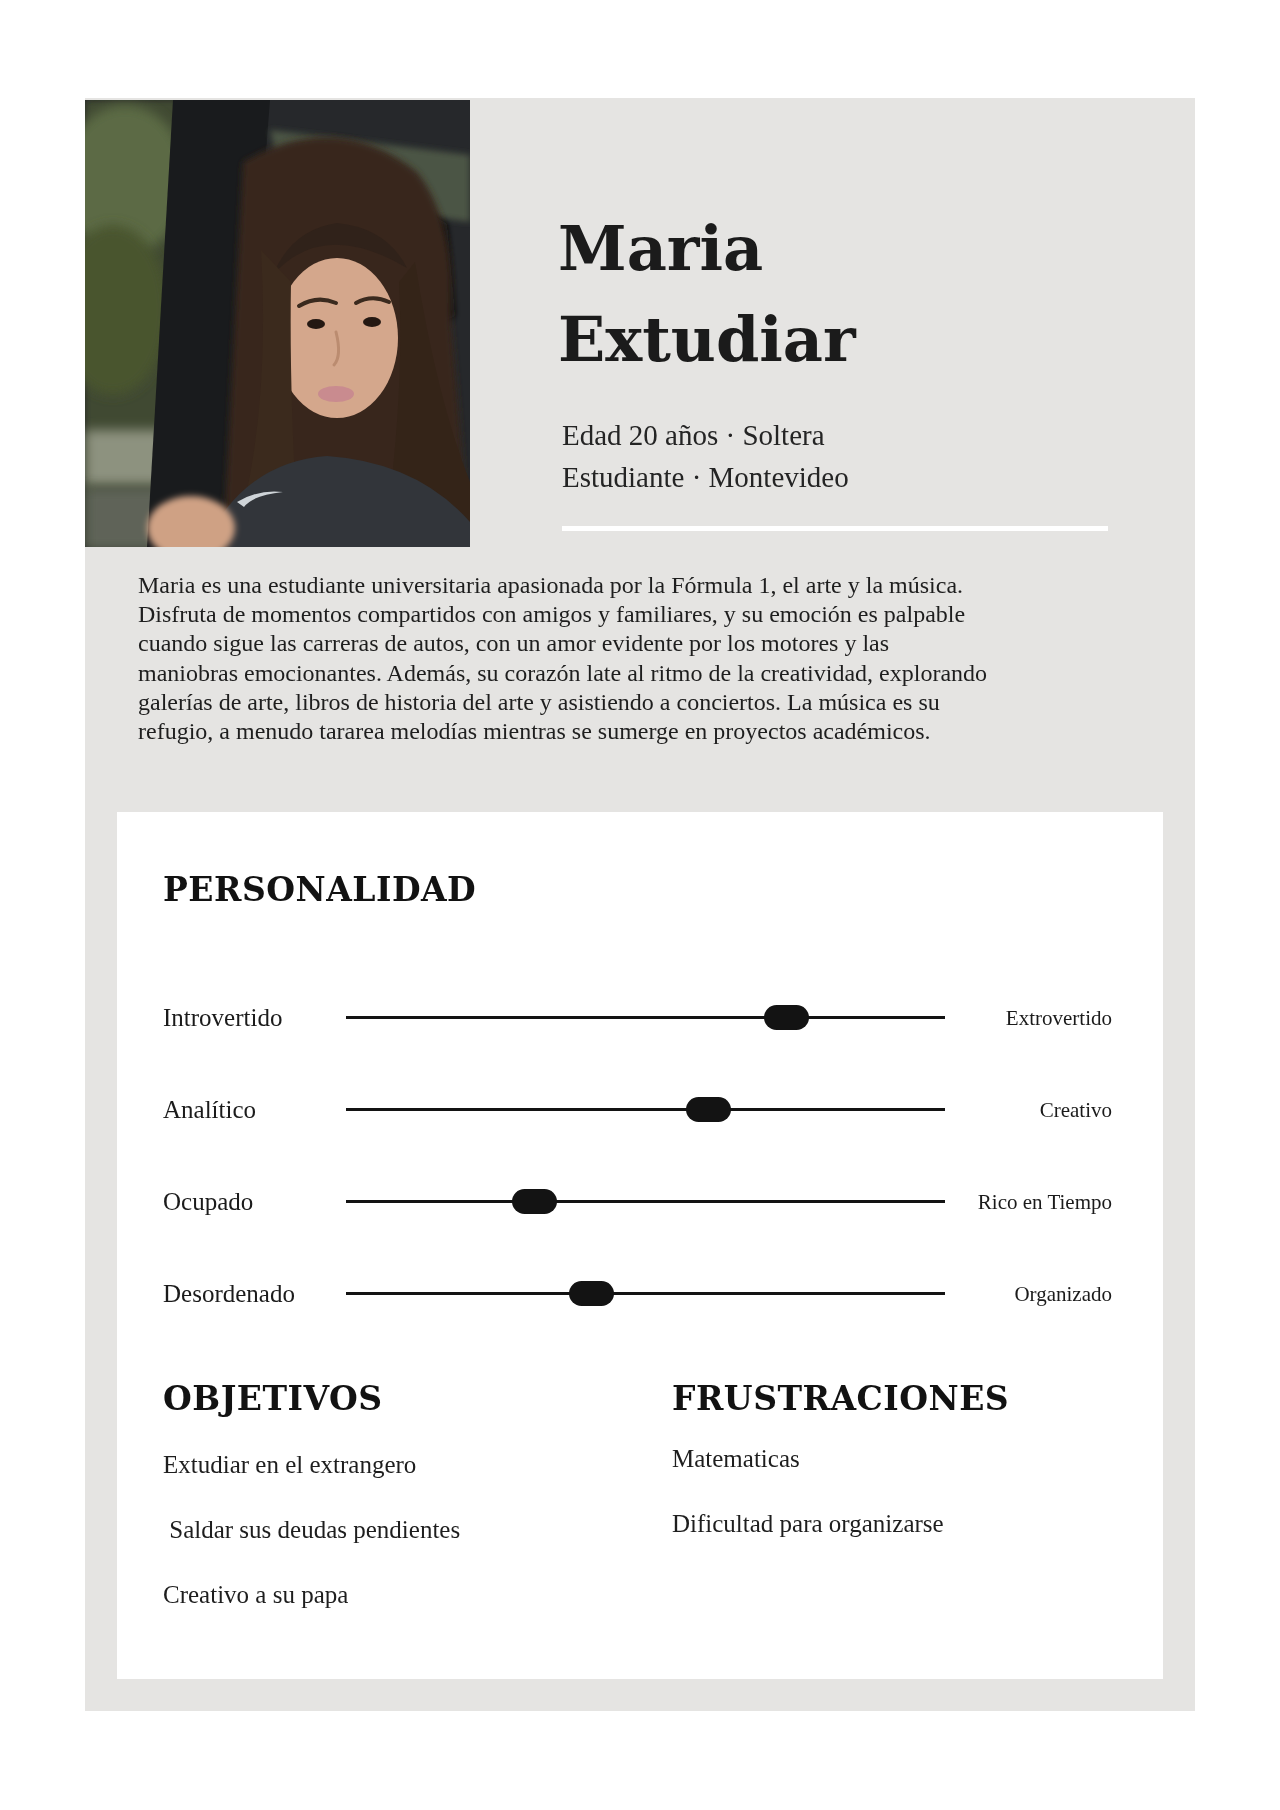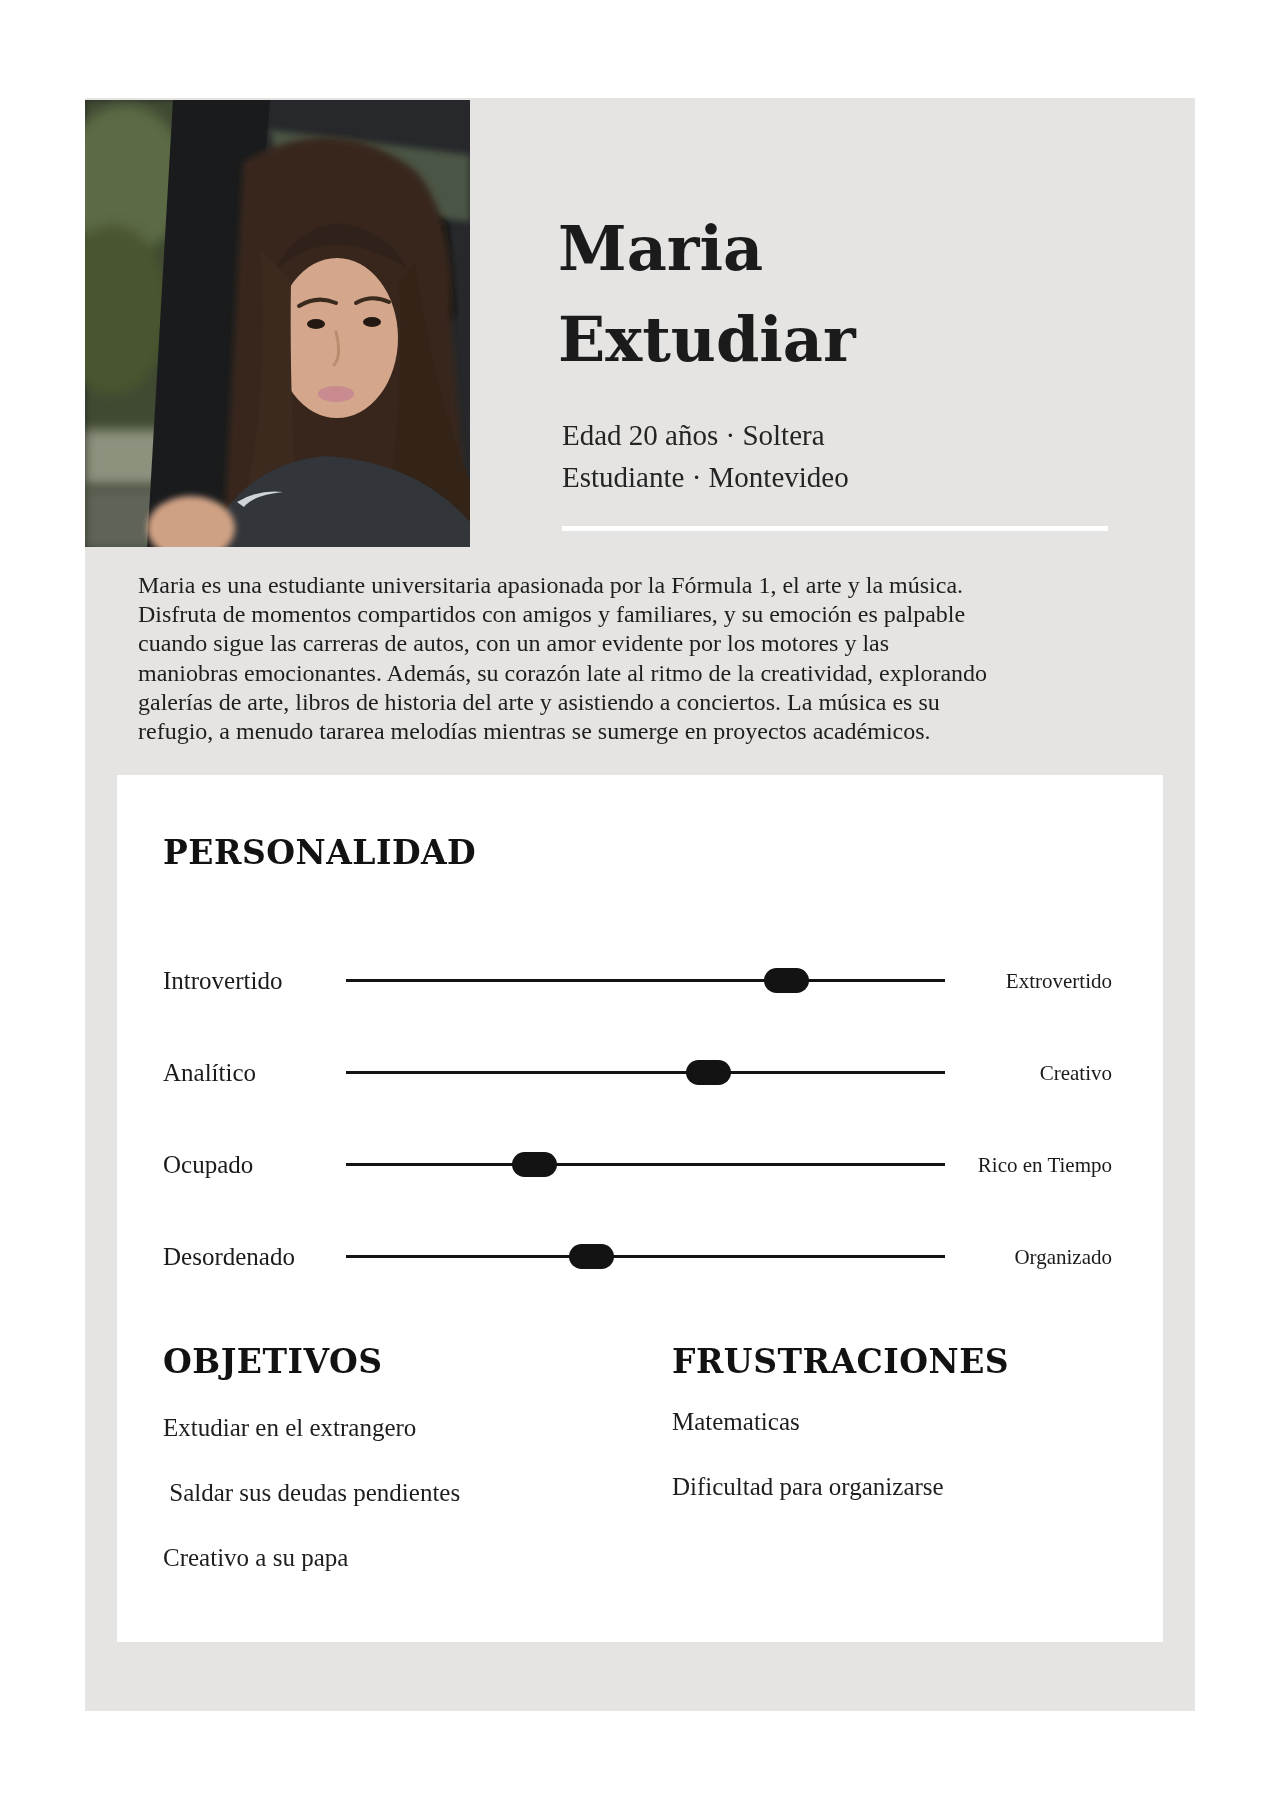--- a/index.html
+++ b/index.html
@@ -28,21 +28,21 @@
     font-size:29px;line-height:42px;color:#242424;
   }
   .divider{
     position:absolute;left:562px;top:526px;width:546px;height:5px;background:var(--divider);
   }
   .bio{
     position:absolute;left:138px;top:571px;width:852px;margin:0;
     font-size:24px;line-height:29.2px;color:#1e1e1e;
   }
   .card{
-    position:absolute;left:117px;top:775px;width:1046px;height:867px;background:var(--card);
+    position:absolute;left:117px;top:812px;width:1046px;height:867px;background:var(--card);
   }
   .section-title{
     position:absolute;margin:0;font-family:"DejaVu Serif", serif;font-weight:700;
     font-size:33px;line-height:40px;letter-spacing:0.5px;color:#121212;
   }
   .t-personality{left:46px;top:58px;}
   .t-objectives{left:46px;top:567px;}
   .t-frustrations{left:555px;top:567px;}
   .slider-row{position:absolute;left:0;width:100%;height:30px;margin-top:45px;}
   .slider-row .lab-l{

